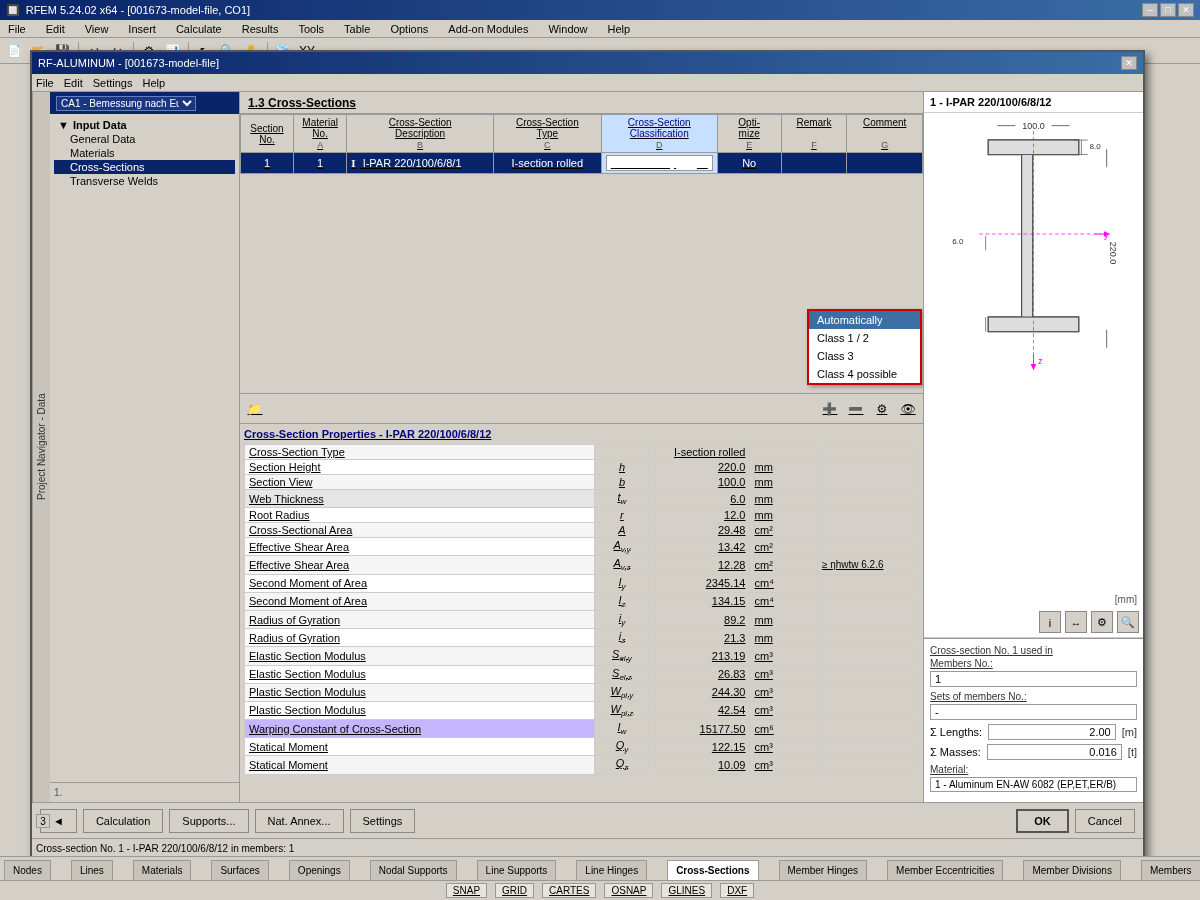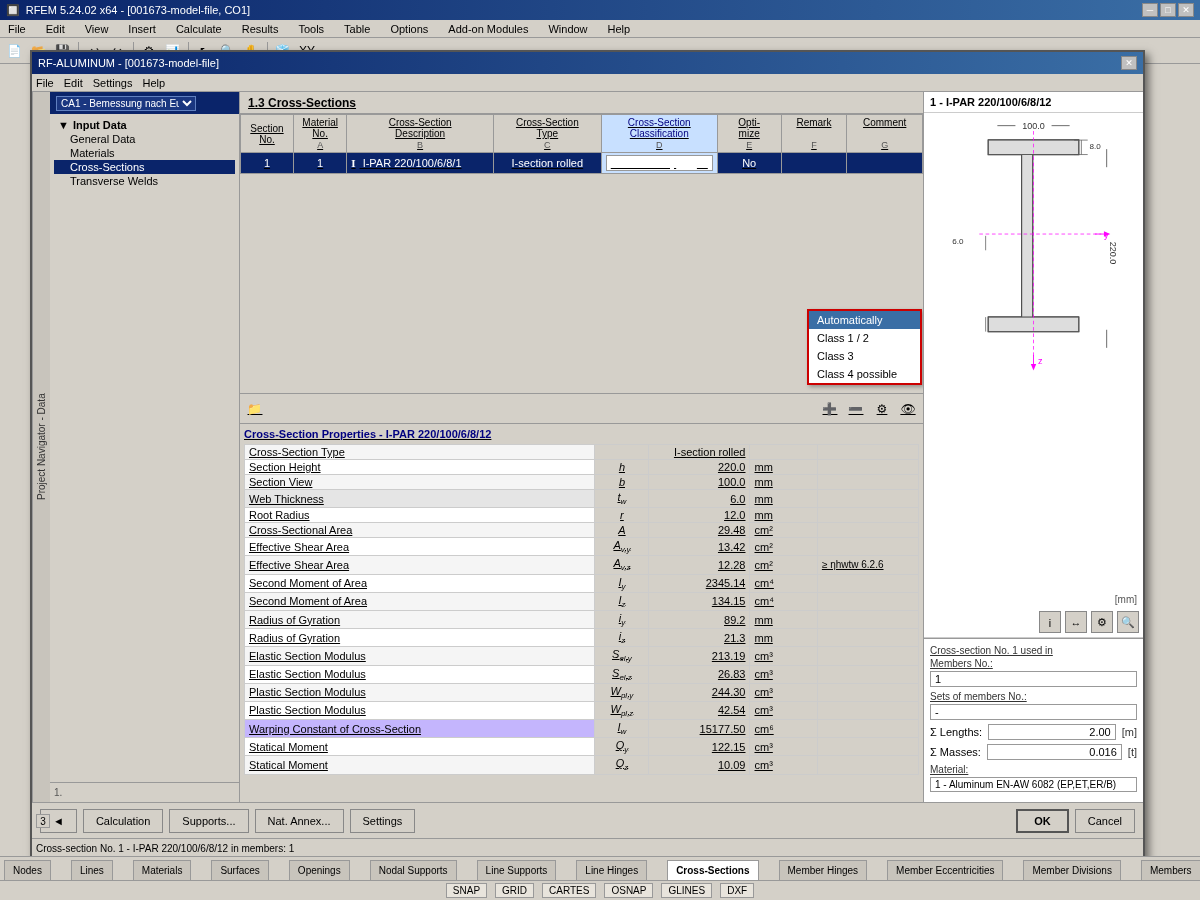--- a/index.html
+++ b/index.html
@@ -901,21 +901,21 @@
     <div class="btab">Member Elastic Foundations</div>
     <div class="spacer"></div>
     <div class="nav-arrows">
       <div class="nav-arr">◄◄</div>
       <div class="nav-arr">◄</div>
       <div class="nav-arr">►</div>
       <div class="nav-arr">►►</div>
     </div>
   </div>
 
-  <div class="snap-bar" style="position:absolute; bottom:0; left:0; right:0;">
+  <div class="snap-bar" style="position:absolute; bottom:0; left:0; right:0;text-decoration:underline;">
     <div class="snap-item">SNAP</div>
     <div class="snap-item">GRID</div>
     <div class="snap-item">CARTES</div>
     <div class="snap-item">OSNAP</div>
     <div class="snap-item">GLINES</div>
     <div class="snap-item">DXF</div>
   </div>
 </div>
 
 </body></html>

